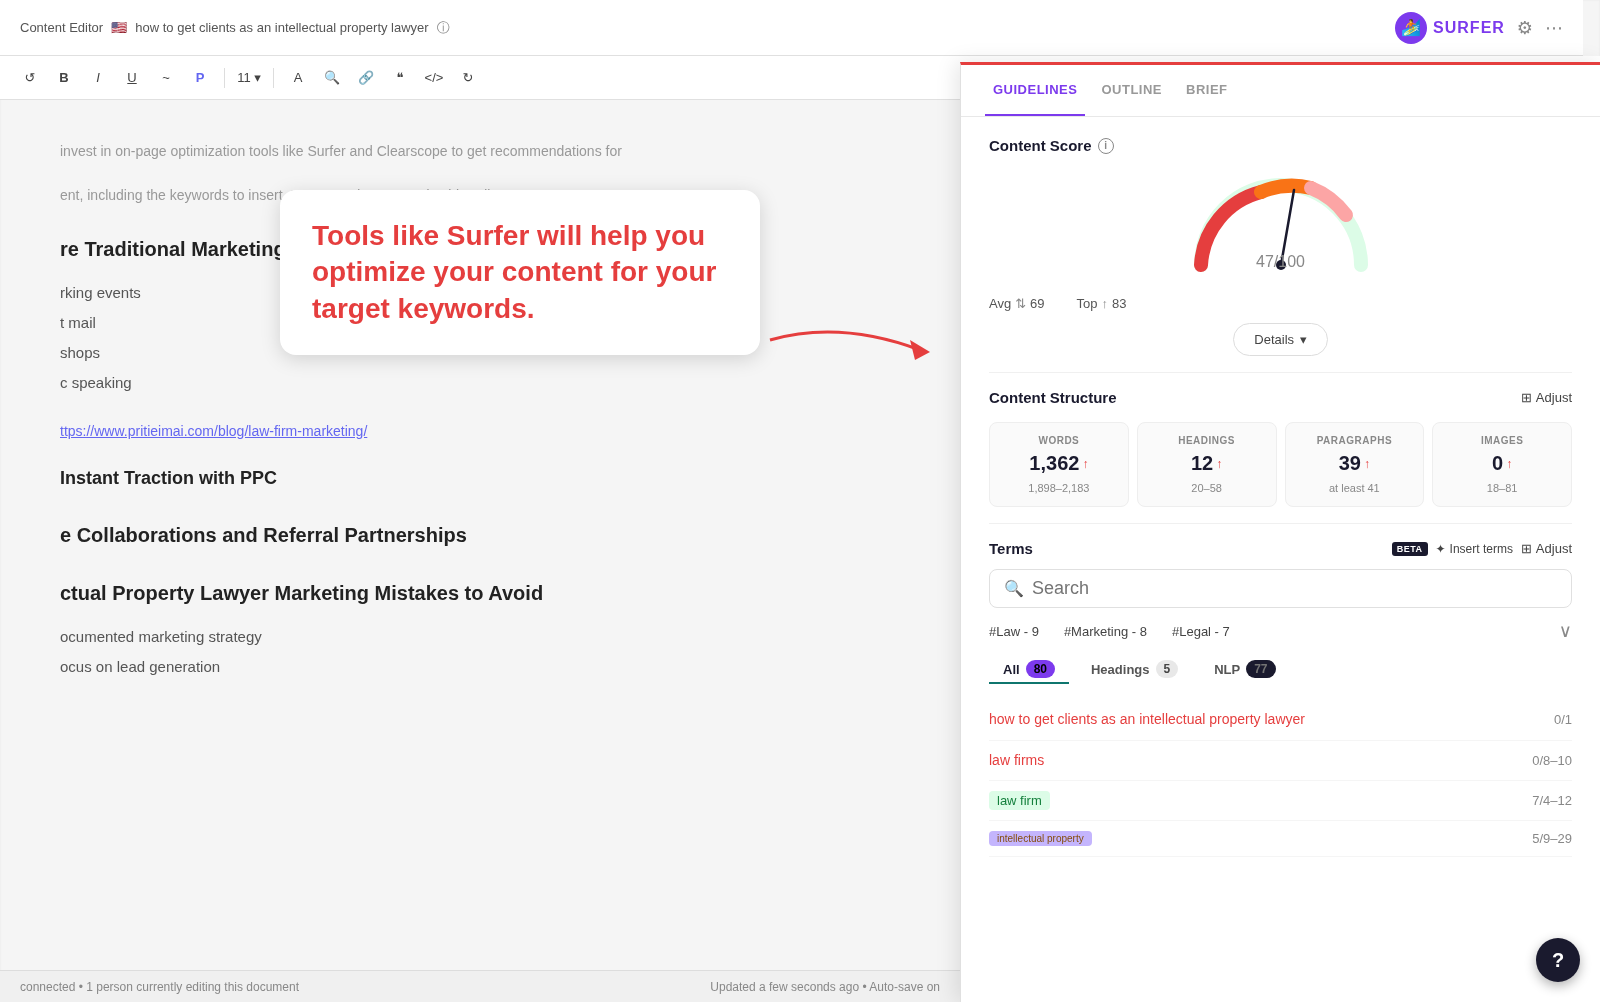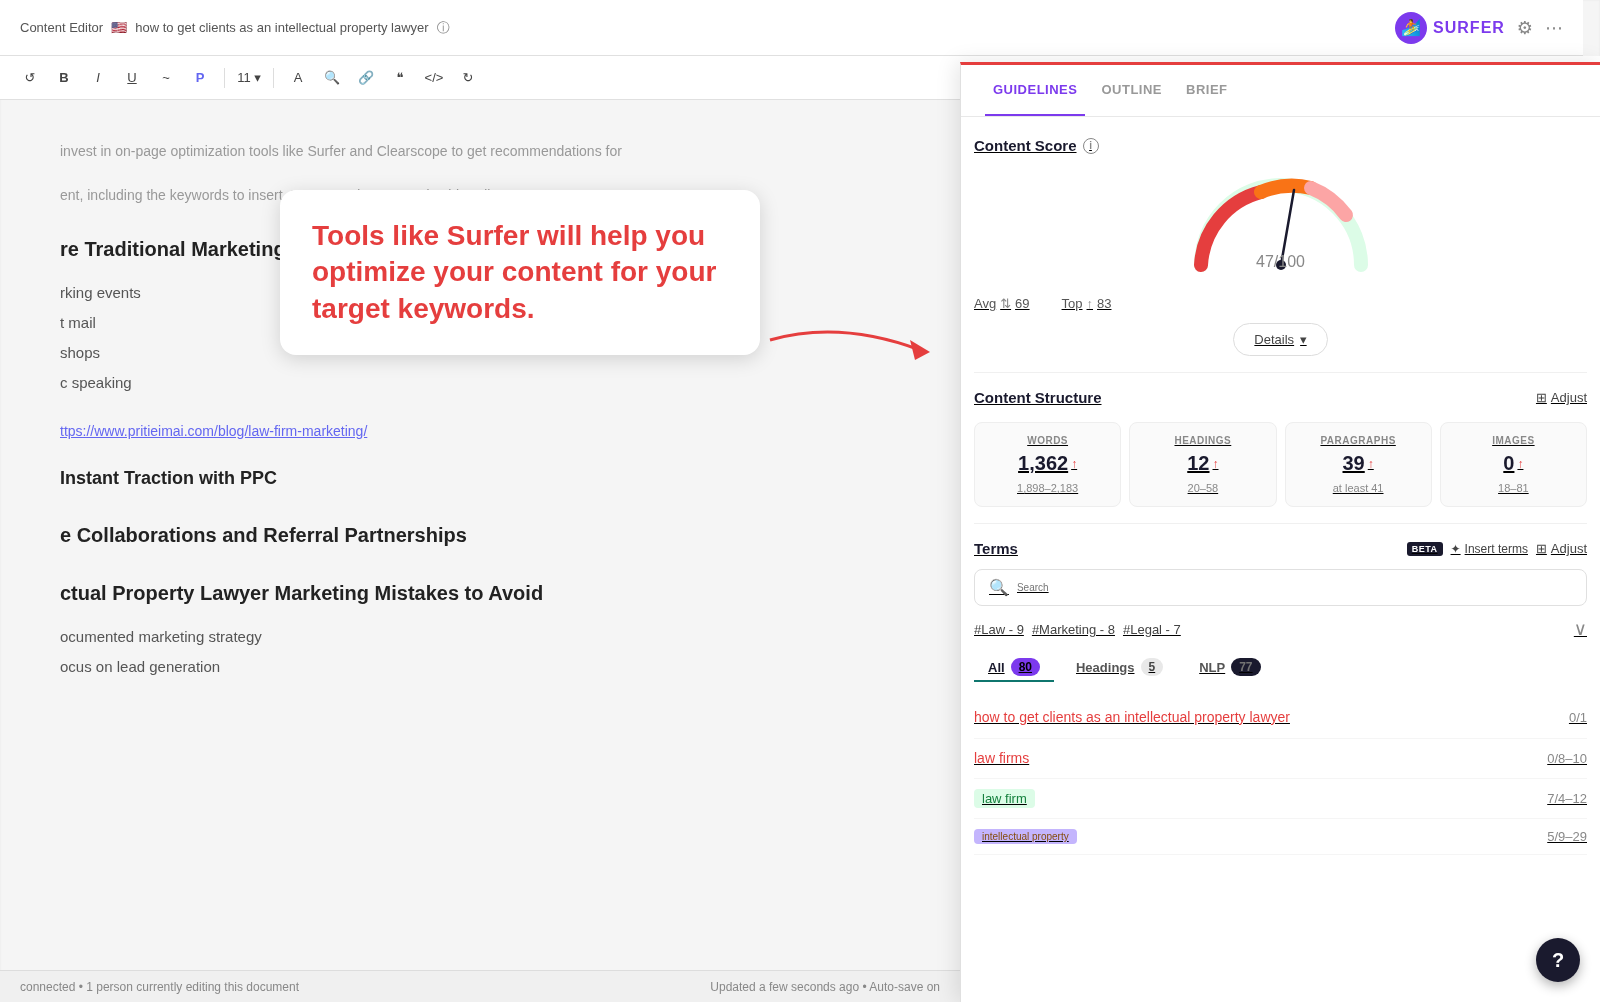--- a/index.html
+++ b/index.html
@@ -180,22 +180,21 @@
     }
 
     .panel-tab.active {
       color: #7c3aed;
       border-bottom-color: #7c3aed;
     }
 
     .panel-content {
       flex: 1;
       overflow-y: auto;
-      padding: 20px 13px;
-      text-decoration: underline;
+      padding: 20px 28px;
     }
 
     
     .section-title {
       font-size: 15px;
       font-weight: 700;
       color: #1a1a2e;
       margin-bottom: 16px;
       display: flex;
       align-items: center;
@@ -393,30 +392,30 @@
       border: 1px solid #e0e0e0;
       border-radius: 8px;
       padding: 8px 14px;
       margin-bottom: 12px;
       background: white;
     }
 
     .search-box input {
       border: none;
       outline: none;
-      font-size: 10px;
+      font-size: 18px;
       color: #888;
       width: 100%;
       background: transparent;
     }
 
     .hashtag-row {
       display: flex;
       align-items: center;
-      gap: 8px;
+      gap: 25px;
       margin-bottom: 12px;
       font-size: 13px;
       color: #444;
     }
 
     .hashtag-row .expand-btn {
       margin-left: auto;
       cursor: pointer;
       color: #888;
       background: none;

